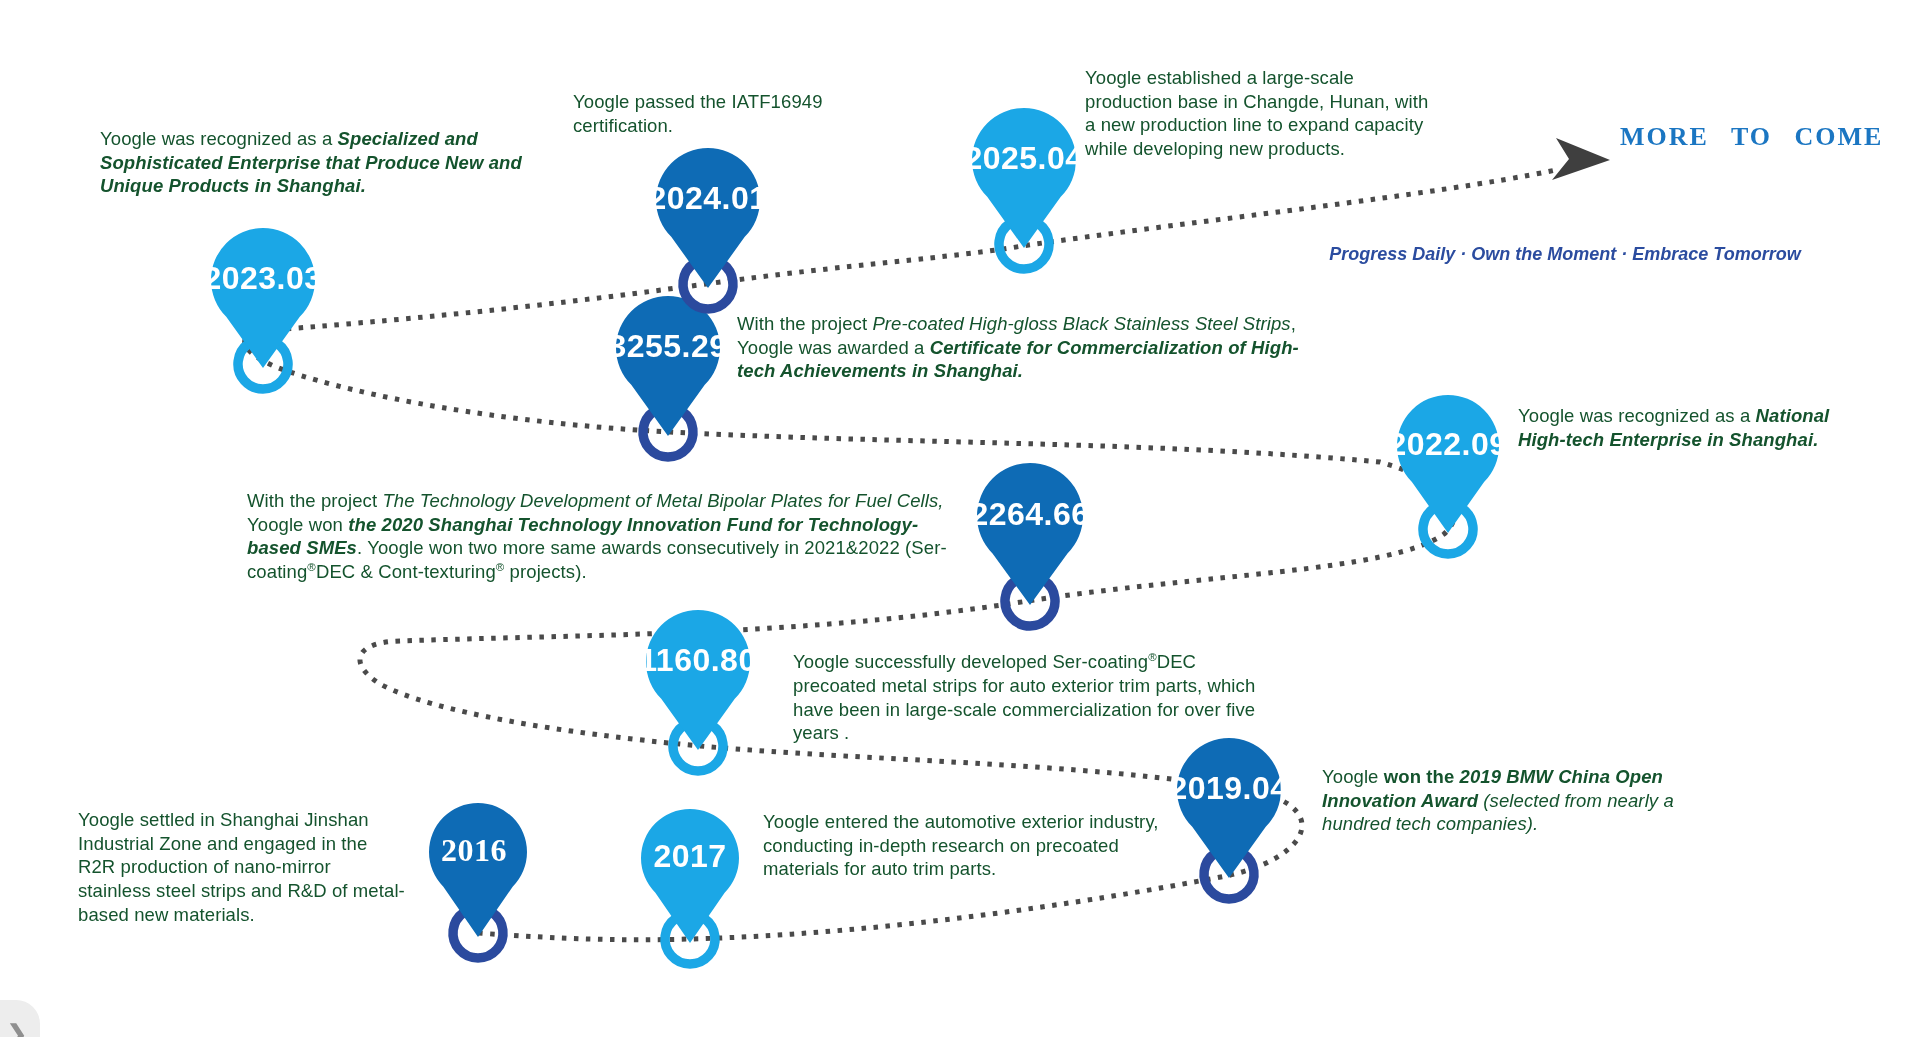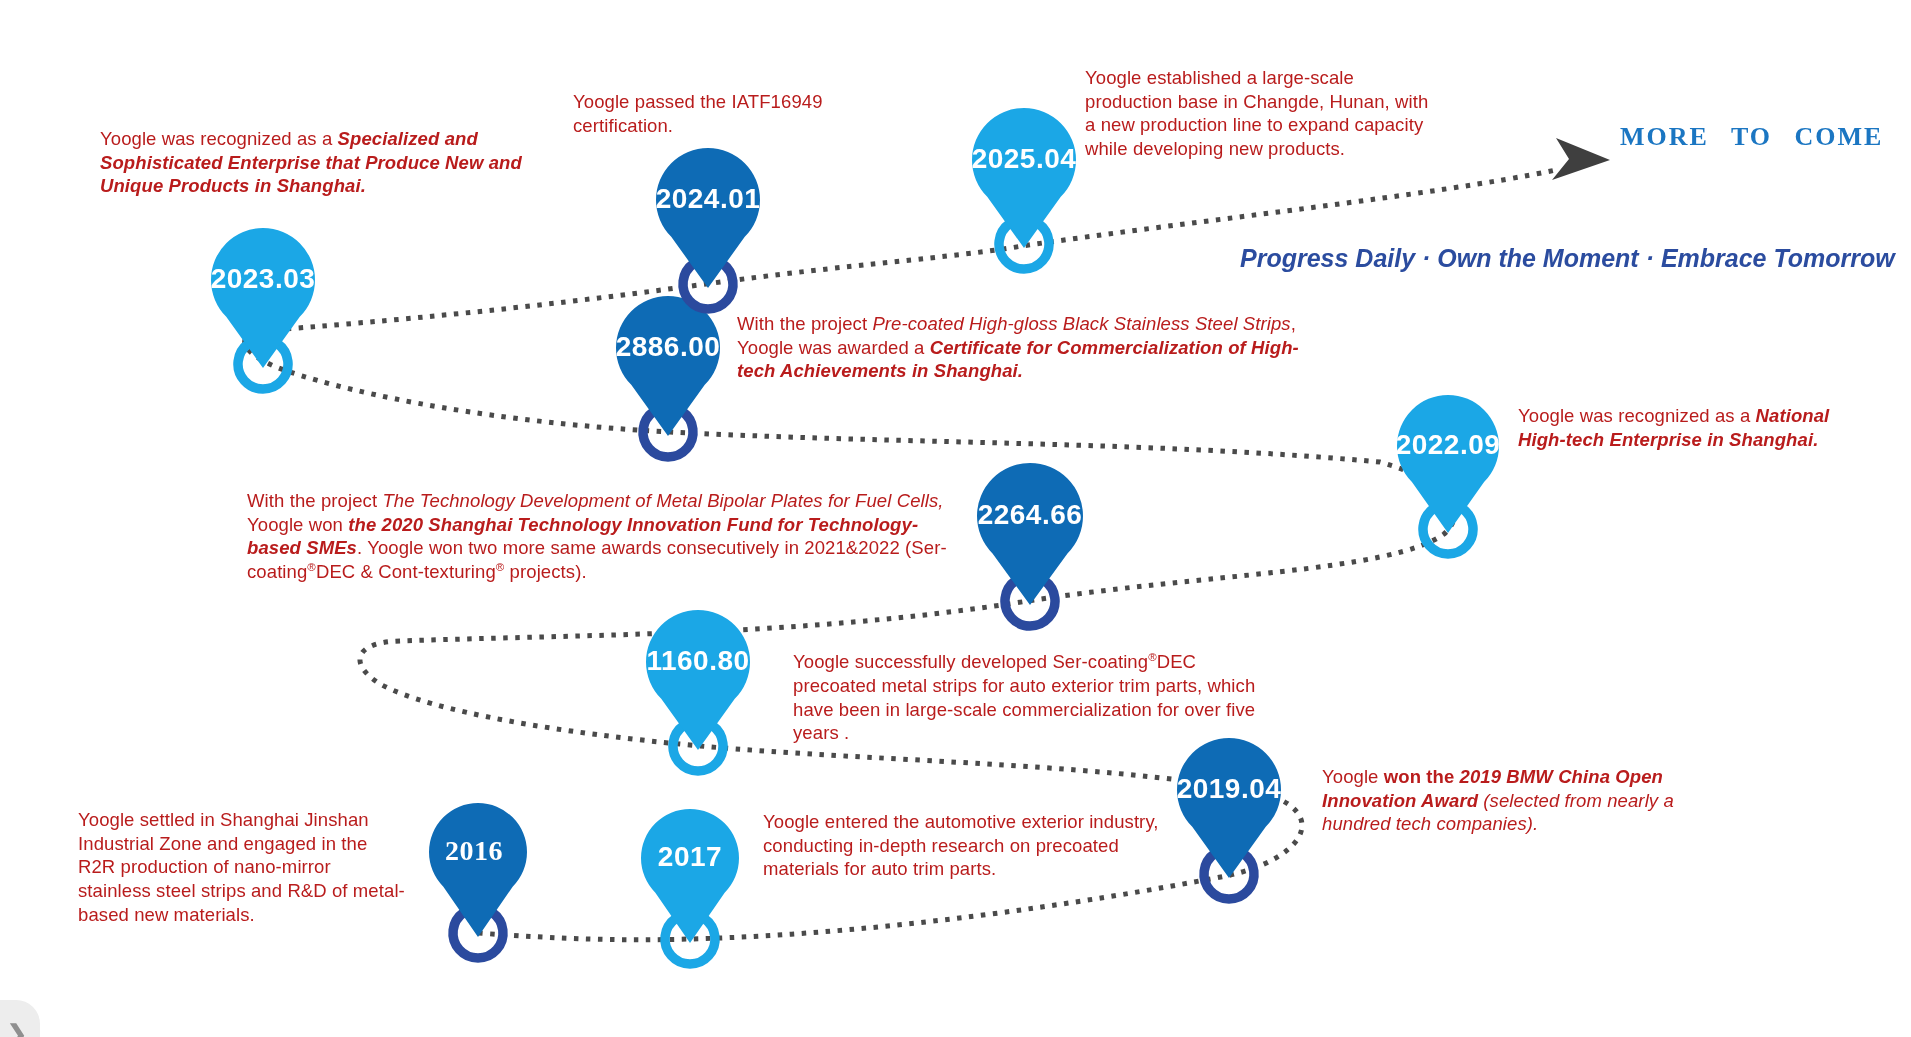--- a/index.html
+++ b/index.html
@@ -10,29 +10,29 @@
     background:#ffffff;
     overflow:hidden;
     font-family:"Liberation Sans",sans-serif;
   }
   #bg-svg{position:absolute;left:0;top:0;}
   #pins-svg{position:absolute;left:0;top:0;}
   .desc{
     position:absolute;
     font-size:18.5px;
     line-height:1.28;
-    color:#b91c1c;
+    color:#14532d;
     letter-spacing:0.1px;
   }
   .pin-label{
     position:absolute;
     transform:translate(-50%,-54%);
     color:#ffffff;
     font-weight:bold;
-    font-size:28px;
+    font-size:32px;
     letter-spacing:0.5px;
     white-space:nowrap;
   }
   .r-n{font-style:normal;font-weight:normal;}
   .r-i{font-style:italic;}
   .r-b{font-weight:bold;margin-top:20px;}
   .r-bi{font-weight:bold;font-style:italic;}
   .r-sup{vertical-align:super;font-size:0.62em;}
   .more-to-come{
     position:absolute;
@@ -46,21 +46,21 @@
     white-space:nowrap;
   }
   .slogan{
     position:absolute;
     left:1240px;
     top:244px;
     width:650px;
     text-align:center;
     font-weight:bold;
     font-style:italic;
-    font-size:25px;
+    font-size:18px;
     white-space:nowrap;
   }
   .nav-btn{
     position:absolute;
     left:-28px;
     top:1000px;
     width:68px;
     height:68px;
     border-radius:24px;
     background:#ededed;
@@ -131,21 +131,21 @@
       <span class="pin-label" style="left: 690px; top: 858px;">2017</span>
       <div class="desc" style="left: 763px; top: 810px; width: 405px;"><span class="r-n">Yoogle entered the automotive exterior industry, conducting in-depth research on precoated materials for auto trim parts.</span></div>
       <span class="pin-label" style="left: 1229px; top: 790px;">2019.04</span>
       <div class="desc" style="left: 1322px; top: 765px; width: 390px;"><span class="r-n">Yoogle </span><span class="r-b">won the </span><span class="r-bi">2019 BMW China Open Innovation Award </span><span class="r-i">(selected from nearly a hundred tech companies).</span></div>
       <span class="pin-label" style="left: 698px; top: 662px;">1160.80</span>
       <div class="desc" style="left: 768px; top: 650px; width: 480px; margin-left: 25px;"><span class="r-n">Yoogle successfully developed Ser-coating</span><span class="r-sup">®</span><span class="r-n">DEC precoated metal strips for auto exterior trim parts, which have been in large-scale commercialization for over five years .</span></div>
       <span class="pin-label" style="left: 1030px; top: 516px;">2264.66</span>
       <div class="desc" style="left: 247px; top: 489px; width: 715px;"><span class="r-n">With the project </span><span class="r-i">The Technology Development of Metal Bipolar Plates for Fuel Cells,</span><span class="r-n"> Yoogle won </span><span class="r-bi">the 2020 Shanghai Technology Innovation Fund for Technology-based SMEs</span><span class="r-n">. Yoogle won two more same awards consecutively in 2021&amp;2022 (Ser-coating</span><span class="r-sup">®</span><span class="r-n">DEC &amp; Cont-texturing</span><span class="r-sup">®</span><span class="r-n"> projects).</span></div>
       <span class="pin-label" style="left: 1448px; top: 446px;">2022.09</span>
       <div class="desc" style="left: 1518px; top: 404px; width: 355px;"><span class="r-n">Yoogle was recognized as a </span><span class="r-bi">National High-tech Enterprise in Shanghai.</span></div>
-      <span class="pin-label" style="left: 668px; top: 348px;">2886.00</span>
+      <span class="pin-label" style="left: 668px; top: 348px;">3255.29</span>
       <div class="desc" style="left: 737px; top: 312px; width: 585px;"><span class="r-n">With the project </span><span class="r-i">Pre-coated High-gloss Black Stainless Steel Strips</span><span class="r-n">, Yoogle was awarded a </span><span class="r-bi">Certificate for Commercialization of High-tech Achievements in Shanghai.</span></div>
       <span class="pin-label" style="left: 263px; top: 280px;">2023.03</span>
       <div class="desc" style="left: 100px; top: 127px; width: 430px;"><span class="r-n">Yoogle was recognized as a </span><span class="r-bi">Specialized and Sophisticated Enterprise that Produce New and Unique Products in Shanghai.</span></div>
       <span class="pin-label" style="left: 708px; top: 200px;">2024.01</span>
       <div class="desc" style="left: 573px; top: 90px; width: 275px;"><span class="r-n">Yoogle passed the IATF16949 certification.</span></div>
       <span class="pin-label" style="left: 1024px; top: 160px;">2025.04</span>
       <div class="desc" style="left: 1085px; top: 66px; width: 352px;"><span class="r-n">Yoogle established a large-scale production base in Changde, Hunan, with a new production line to expand capacity while developing new products.</span></div>
     </div>
 
   <div class="more-to-come" style="color: rgb(27, 118, 194);">MORE TO COME</div>

